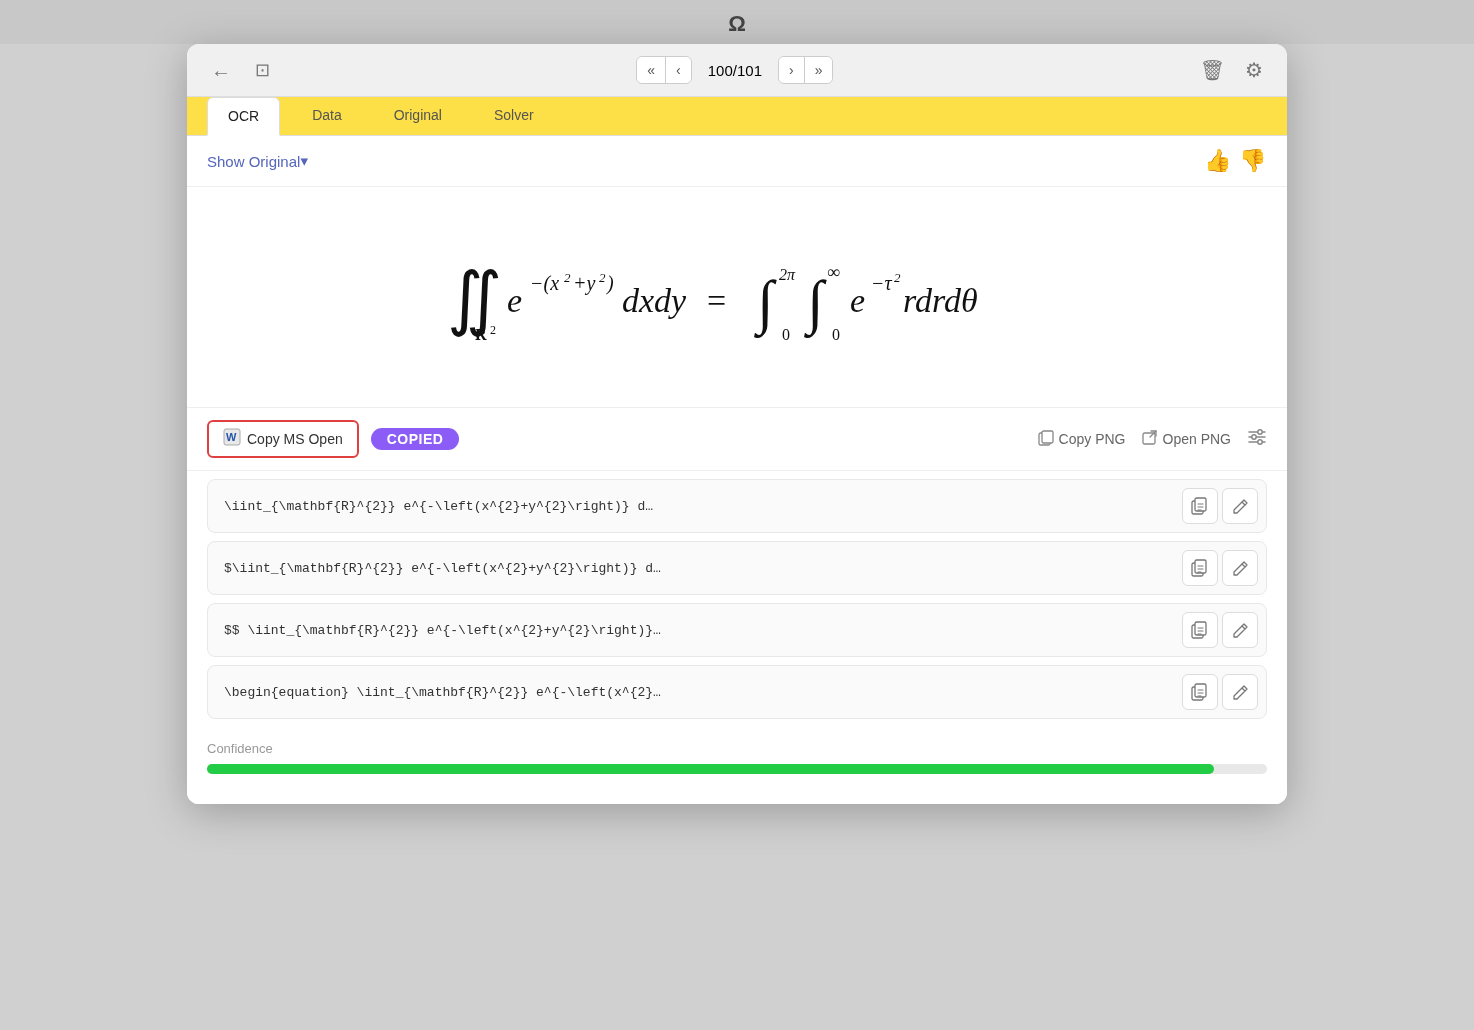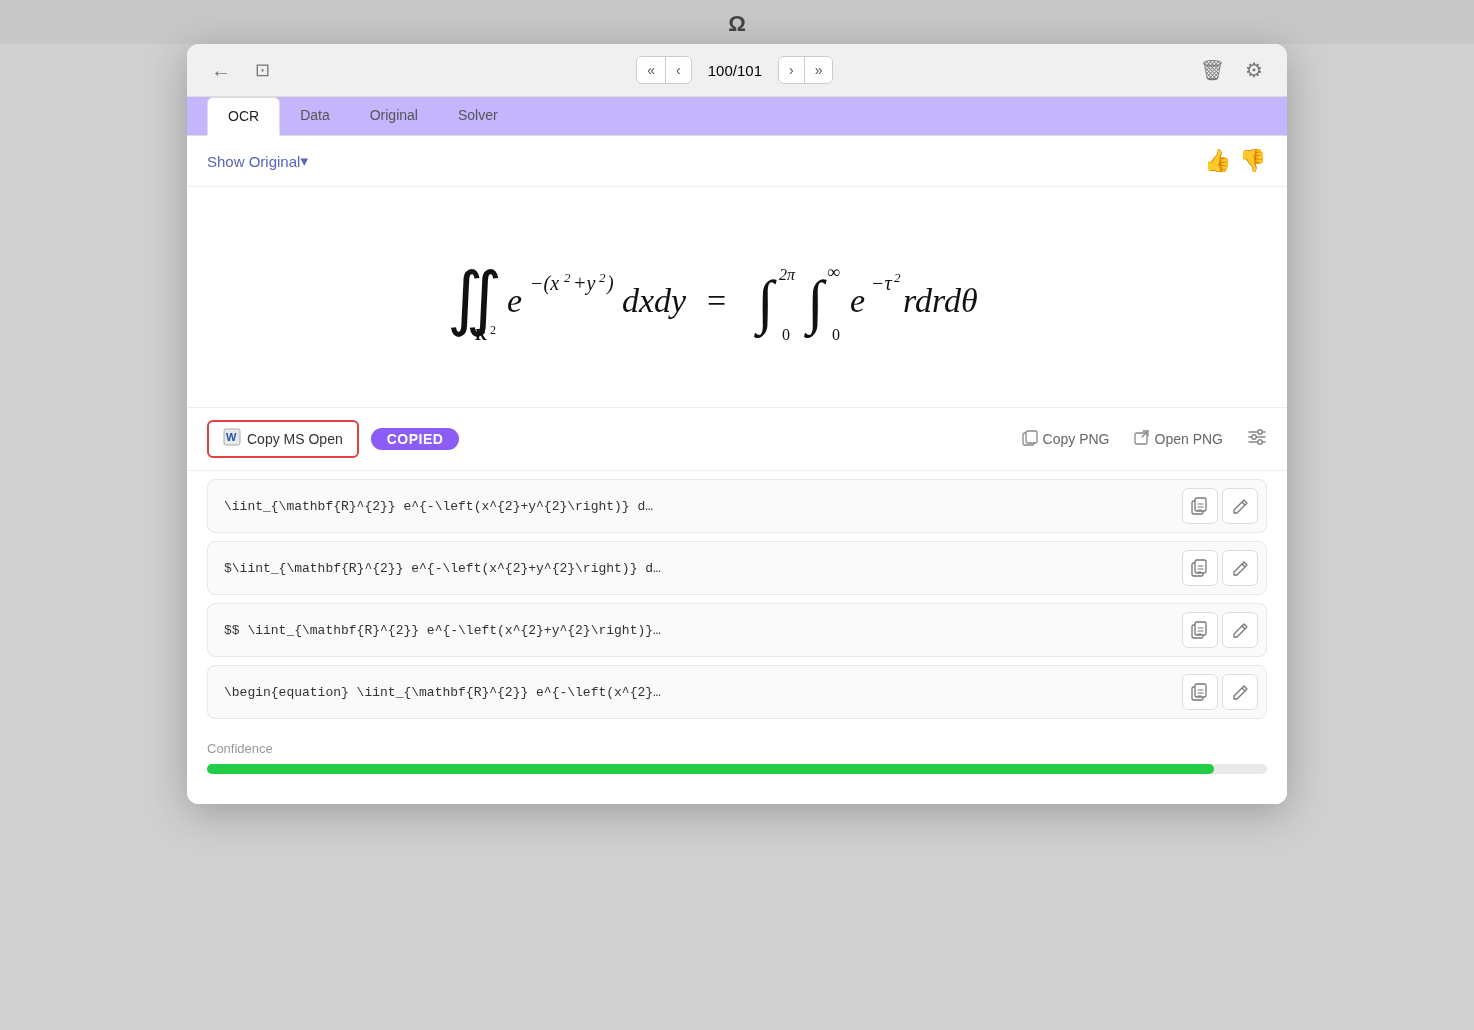--- a/index.html
+++ b/index.html
@@ -103,24 +103,24 @@
     .back-btn {
       background: none;
       border: none;
       cursor: pointer;
       color: #777;
       font-size: 20px;
       padding: 4px;
     }
     .tabs {
       display: flex;
-      background: #c4b5fd;
+      background: #fde047;
       border-bottom: 1px solid #ddd;
       padding: 0 20px;
-      gap: 0;
+      gap: 12px;
     }
     .tab {
       padding: 10px 20px;
       cursor: pointer;
       font-size: 14px;
       color: #555;
       border-bottom: 2px solid transparent;
       border-top-left-radius: 6px;
       border-top-right-radius: 6px;
       background: none;
@@ -207,21 +207,21 @@
       border-radius: 20px;
       padding: 3px 16px;
       font-size: 14px;
       font-weight: 700;
       letter-spacing: 0.5px;
     }
     .right-actions {
       margin-left: auto;
       display: flex;
       align-items: center;
-      gap: 24px;
+      gap: 16px;
     }
     .action-btn {
       background: none;
       border: none;
       cursor: pointer;
       color: #666;
       font-size: 14px;
       display: flex;
       align-items: center;
       gap: 5px;

